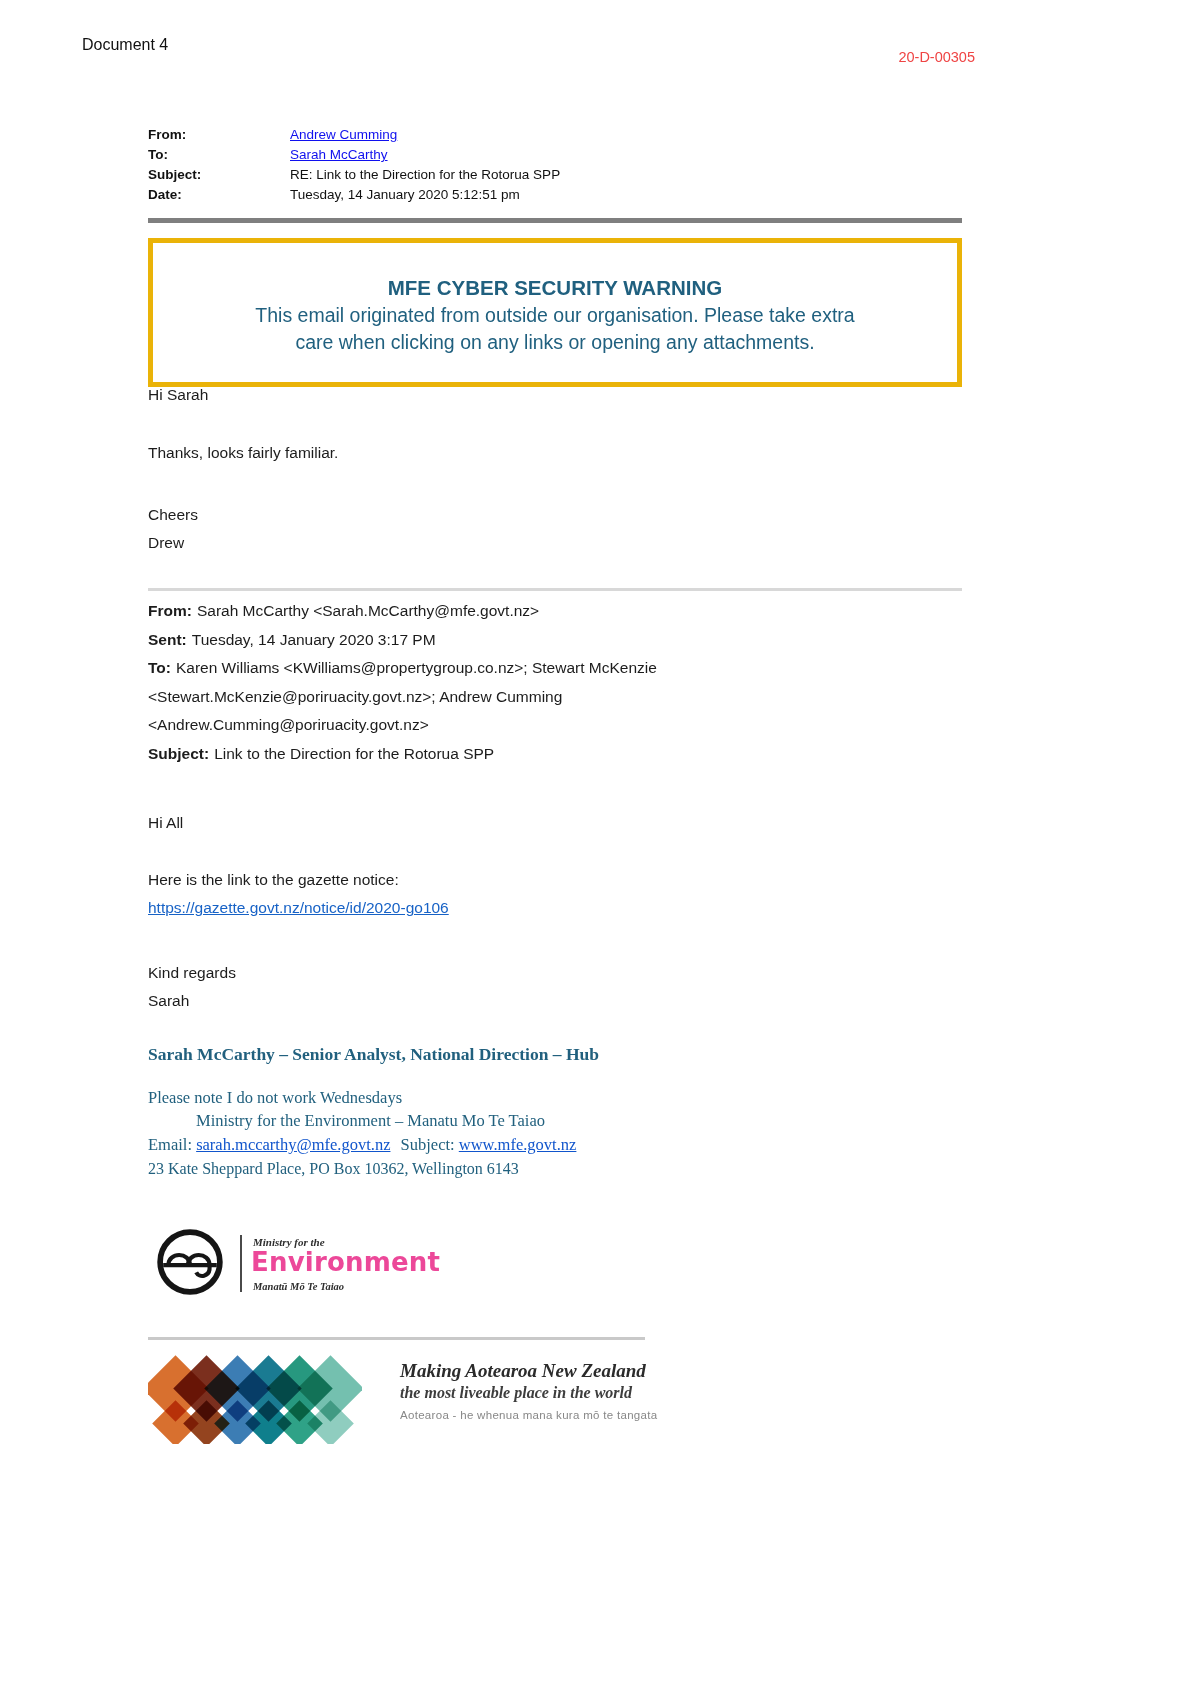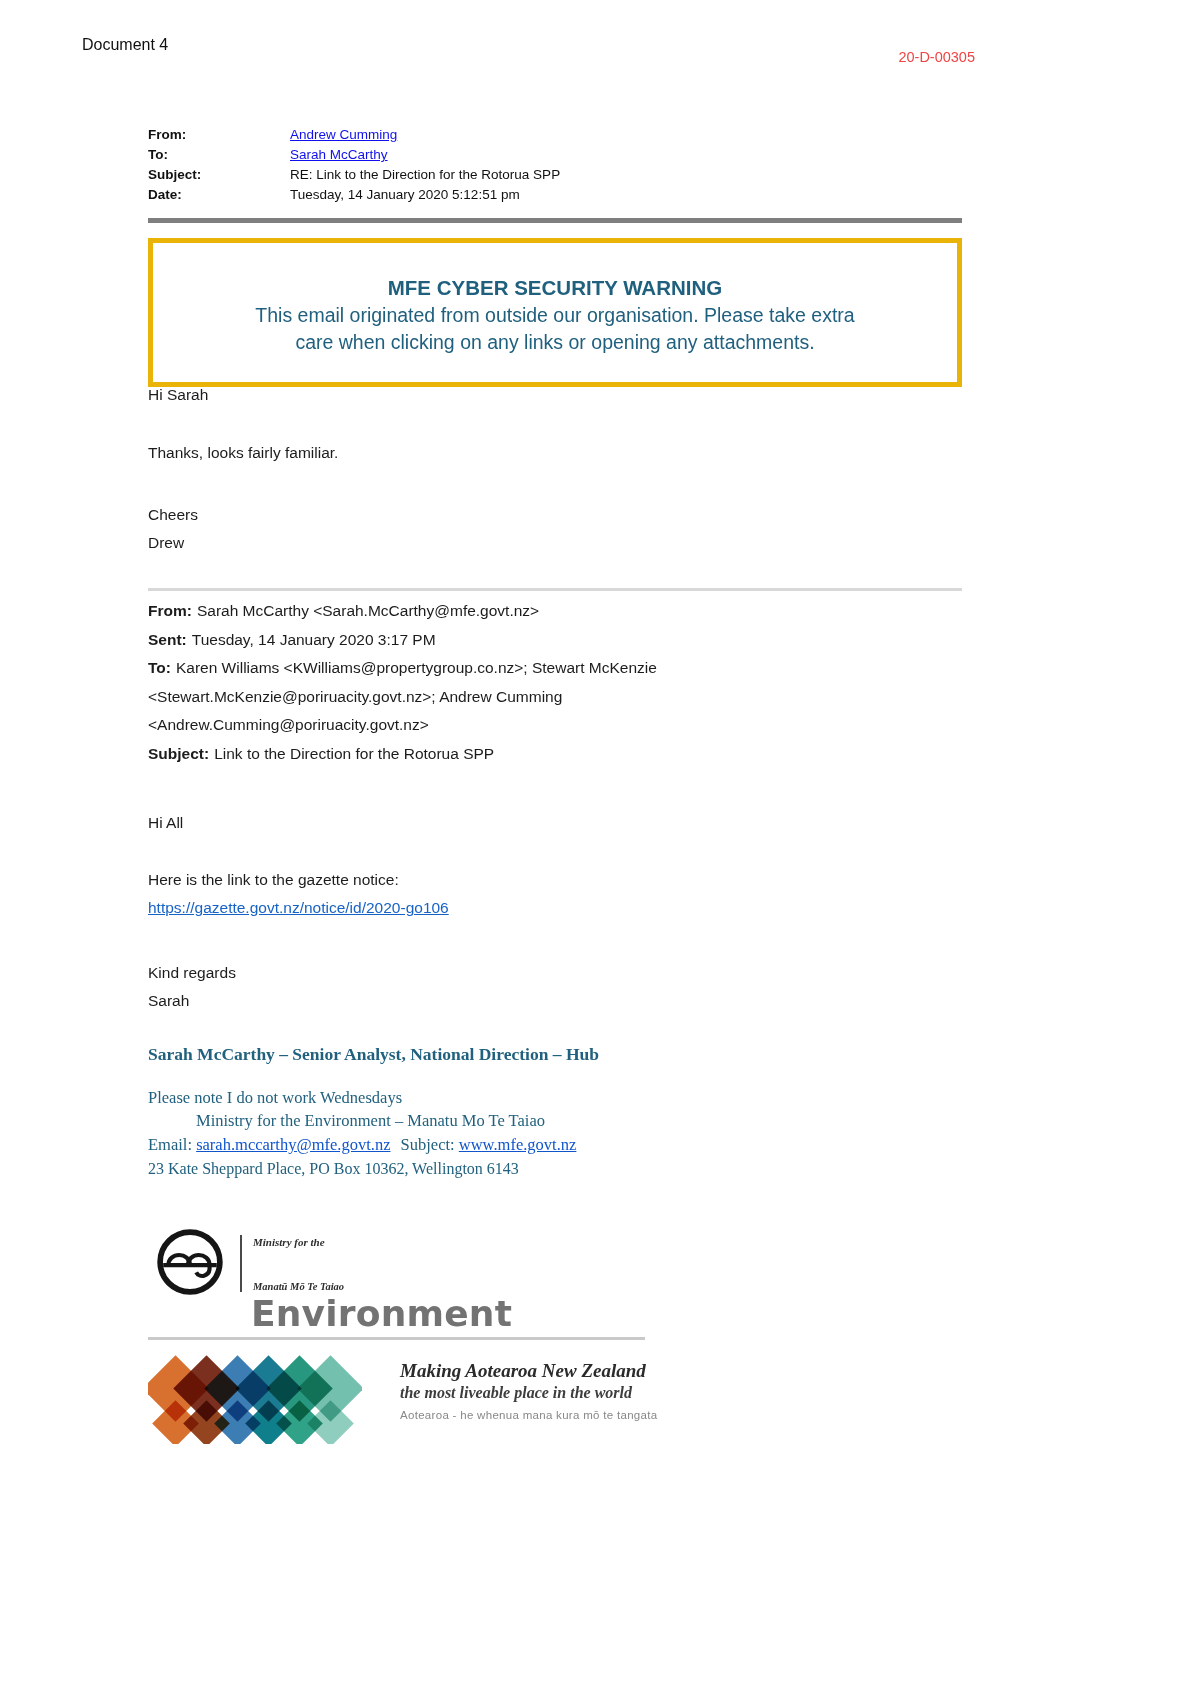--- a/index.html
+++ b/index.html
@@ -46,21 +46,21 @@
   .sig-addr{top:1160px;font-size:16px;}
   .sig-link{color:#1155cc;text-decoration:underline;cursor:pointer;}
   .sig-sp{margin-left:6px;}
 
   
   .logo-circle{position:absolute;left:156px;top:1228px;width:68px;height:68px;}
   .logo-divider{position:absolute;left:240px;top:1235px;width:2px;height:57px;background:#4a4a4a;}
   .logo-text1{position:absolute;left:253px;top:1236px;font-family:"Liberation Serif",serif;
               font-style:italic;font-weight:bold;font-size:11px;color:#2e2e2e;}
   .logo-text2{position:absolute;left:251px;top:1247px;font-family:"DejaVu Sans",sans-serif;
-              font-weight:bold;font-size:36px;color:#737373;letter-spacing:0.2px;margin-top:46px;}
+              font-weight:bold;font-size:26px;color:#ec4899;letter-spacing:0.2px;}
   .logo-text3{position:absolute;left:253px;top:1281px;font-family:"Liberation Serif",serif;
               font-style:italic;font-weight:bold;font-size:10.5px;color:#2e2e2e;}
 
   
   .banner-sep{position:absolute;left:148px;top:1337px;width:497px;height:3px;background:#c9c9c9;}
   .diamonds{position:absolute;left:148px;top:1354px;width:214px;height:90px;overflow:hidden;background:#fff;}
   .diamond{position:absolute;transform:rotate(45deg);mix-blend-mode:multiply;}
   .banner-line1{position:absolute;left:400px;top:1360px;font-family:"Liberation Serif",serif;
                 font-style:italic;font-weight:bold;font-size:19px;color:#2b2b2b;white-space:nowrap;}
   .banner-line2{position:absolute;left:400px;top:1384px;font-family:"Liberation Serif",serif;

